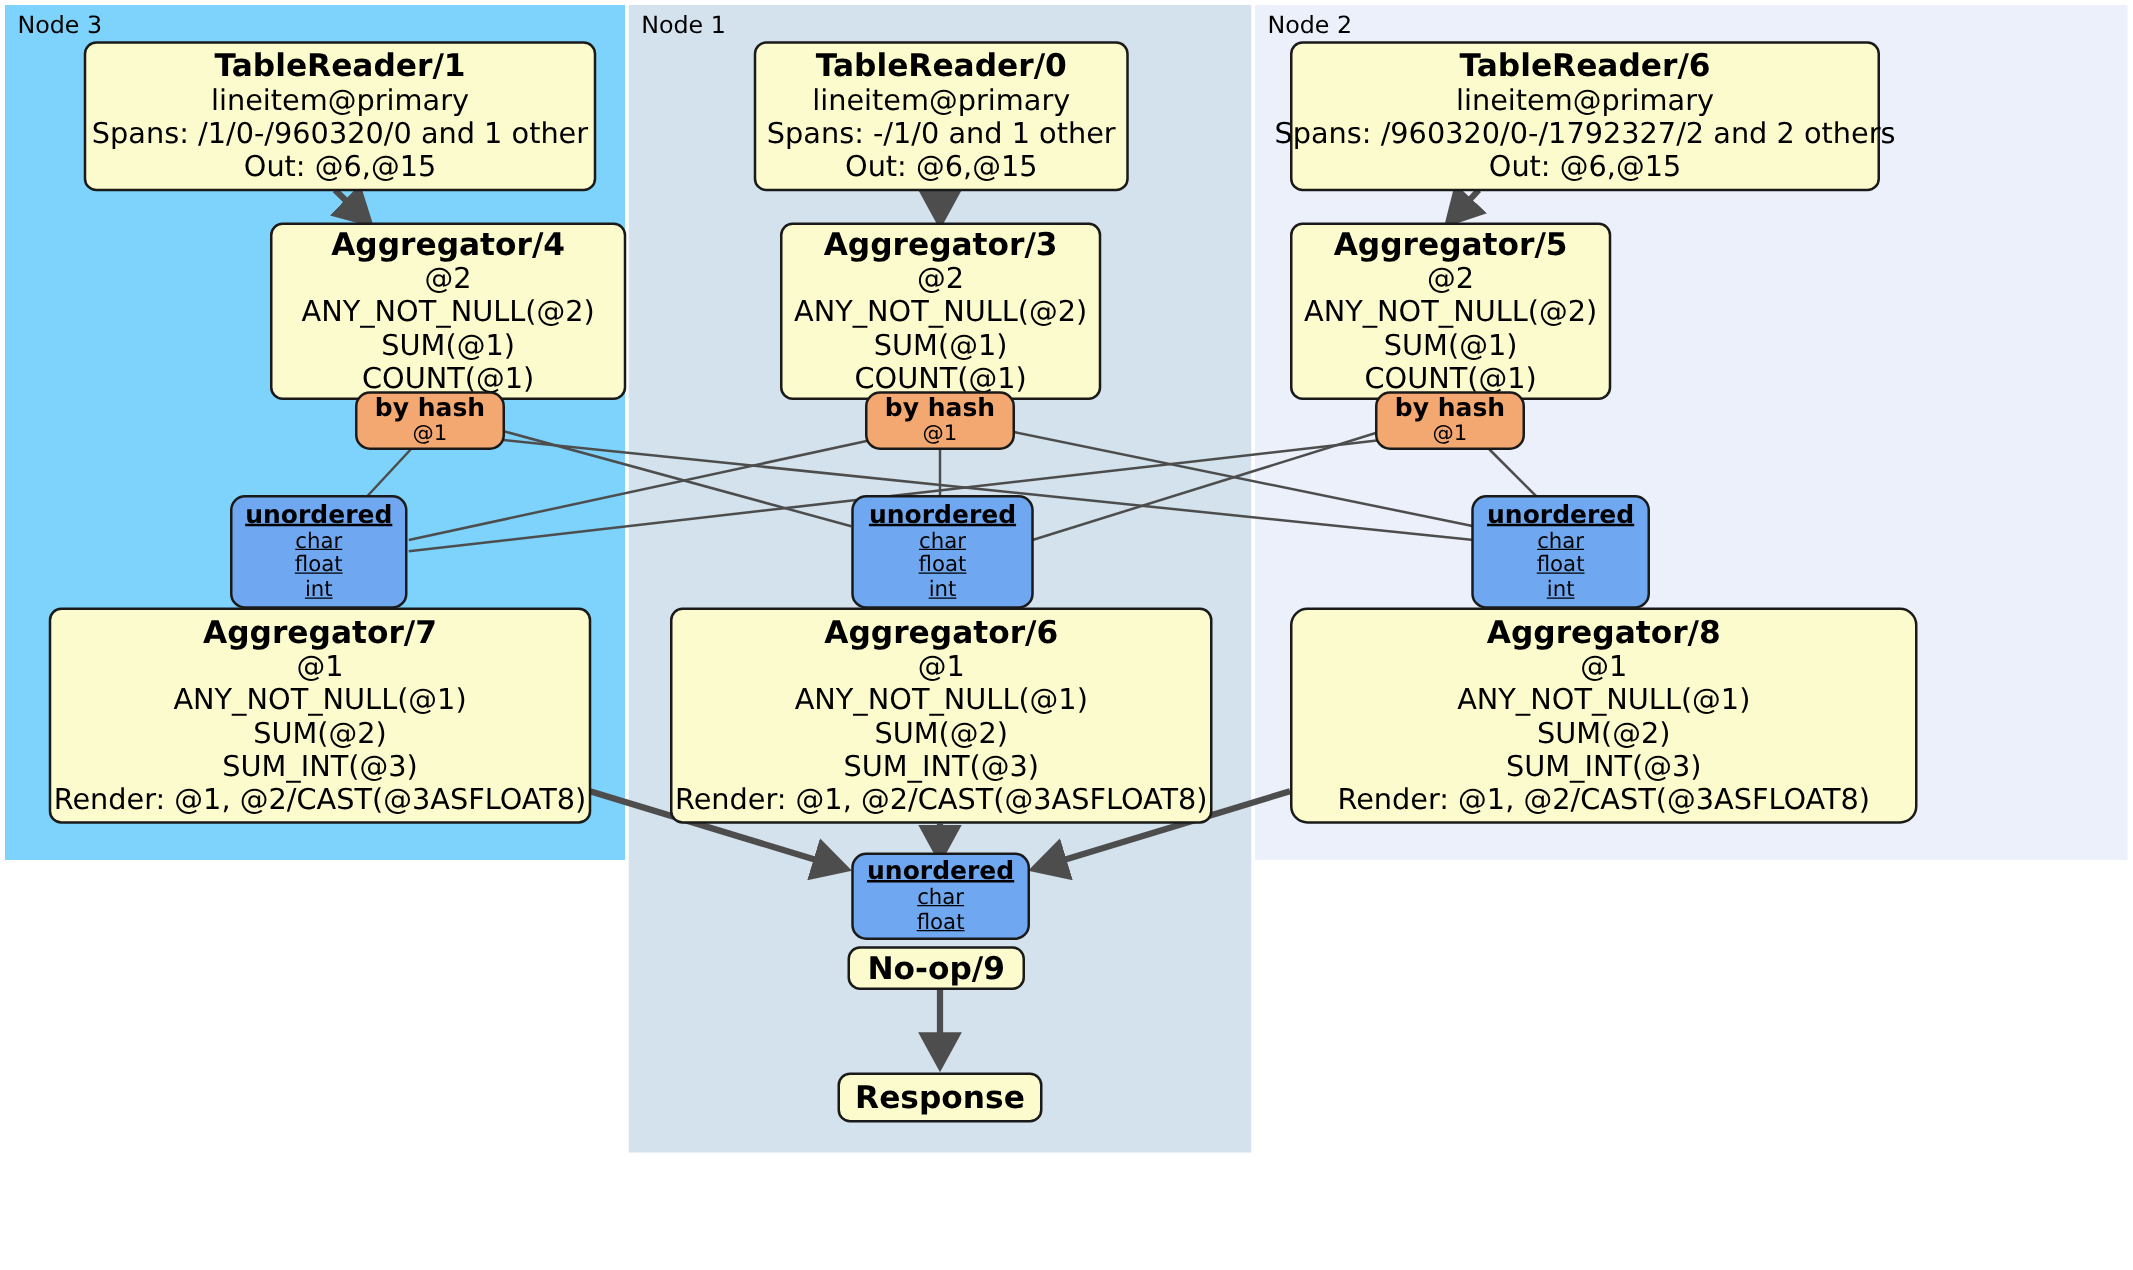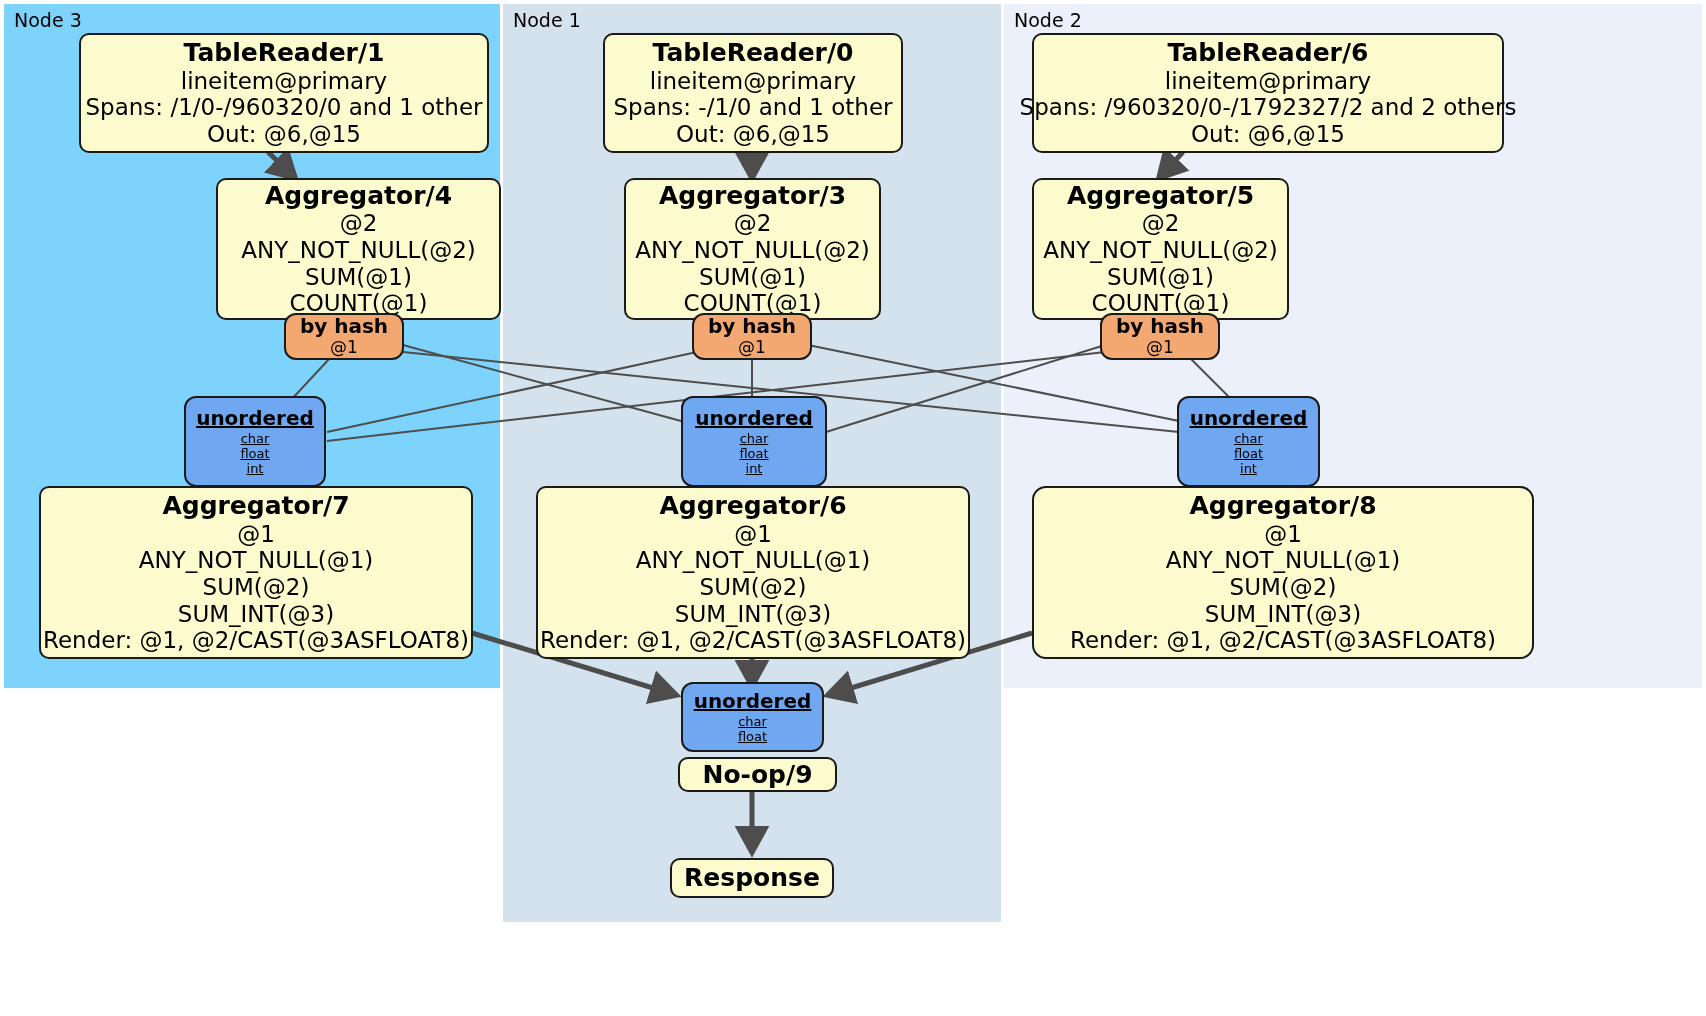--- a/index.html
+++ b/index.html
@@ -67,21 +67,21 @@
     white-space: nowrap;
   }
   .box .sub {
     font-size: 23px;
     line-height: 1.16;
     white-space: nowrap;
   }
   .router .title { font-size: 20px; }
   .router .sub   { font-size: 17px; }
   .stream .title { font-size: 20px; }
-  .stream .sub   { font-size: 13px; }
+  .stream .sub   { font-size: 17px; }
   .simple .title { font-size: 25px; }
   
   #edges {
     position: absolute;
     top: 0; left: 0;
     width: 1706px;
     height: 1016px;
     pointer-events: none;
   }
 </style>
@@ -162,21 +162,21 @@
 
     <g>
       <path d="M 1032 633 L 828 695" stroke="#4d4d4d" stroke-width="5" fill="none" marker-end="url(#arrowThick)"></path>
     </g>
 
     <g>
       <path d="M 752 791 L 752 852" stroke="#4d4d4d" stroke-width="5" fill="none" marker-end="url(#arrowThick)"></path>
     </g>
   </svg>
 
-  <div class="box proc" style="left:79px; top:33px; width:410px; height:120px;">
+  <div class="box proc" style="left:67px; top:33px; width:410px; height:120px;">
     <div class="title">TableReader/1</div>
     <div class="sub">lineitem@primary</div>
     <div class="sub">Spans: /1/0-/960320/0 and 1 other</div>
     <div class="sub">Out: @6,@15</div>
   </div>
 
   <div class="box proc" style="left:216px; top:178px; width:285px; height:142px;">
     <div class="title">Aggregator/4</div>
     <div class="sub">@2</div>
     <div class="sub">ANY_NOT_NULL(@2)</div>
@@ -240,21 +240,21 @@
     <div class="sub">SUM_INT(@3)</div>
     <div class="sub">Render: @1, @2/CAST(@3ASFLOAT8)</div>
   </div>
 
   <div class="box stream" style="left:681px; top:682px; width:143px; height:70px;">
     <div class="title">unordered</div>
     <div class="sub">char</div>
     <div class="sub">float</div>
   </div>
 
-  <div class="box proc simple" style="left:678px; top:757px; width:159px; height:35px;">
+  <div class="box proc simple" style="left:678px; top:757px; width:142px; height:35px;">
     <div class="title">No-op/9</div>
   </div>
 
   <div class="box proc simple" style="left:670px; top:858px; width:164px; height:40px;">
     <div class="title">Response</div>
   </div>
 
   <div class="box proc" style="left:1032px; top:33px; width:472px; height:120px;">
     <div class="title">TableReader/6</div>
     <div class="sub">lineitem@primary</div>

